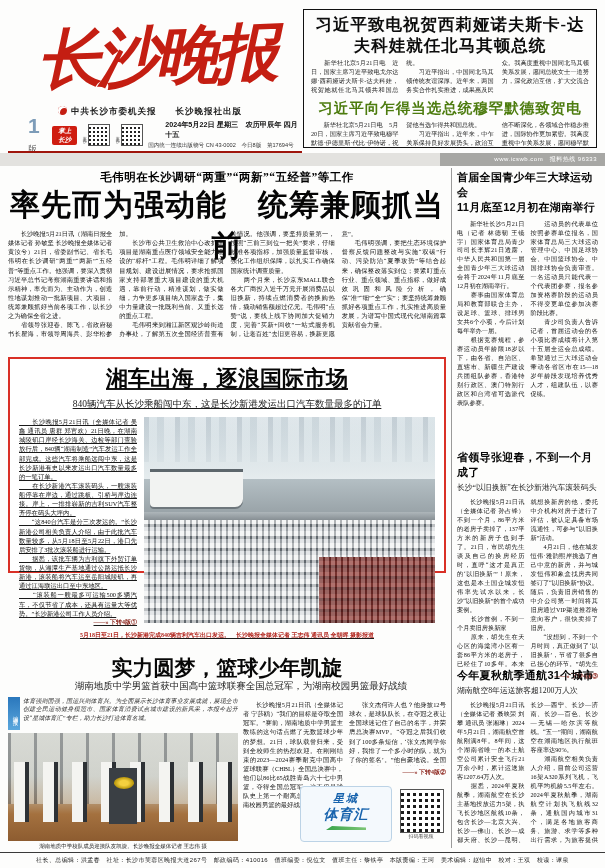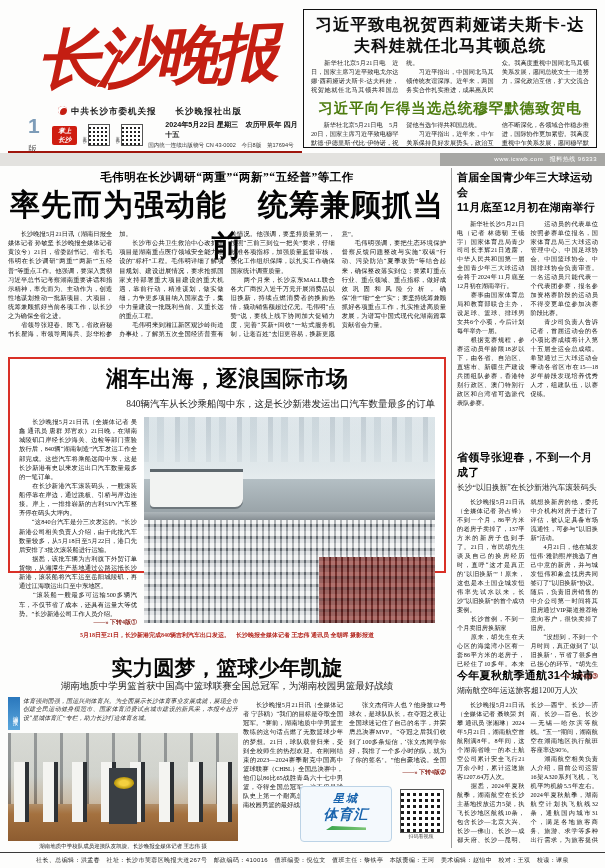--- a/index.html
+++ b/index.html
@@ -50,24 +50,24 @@
   
   .lead-kicker{left:8px;top:170px;width:438px;text-align:center;font-size:11.5px;
     font-weight:bold;color:#000;letter-spacing:.5px;}
   .lead-headline{left:8px;top:185px;width:438px;text-align:center;font-size:30px;
     font-weight:900;font-family:"Liberation Sans",sans-serif;letter-spacing:1px;color:#050505;}
   .body-text{font-size:6.3px;line-height:1.45;text-align:justify;white-space:pre-line;
     overflow:hidden;color:#111;}
   .lead-body{left:8px;top:229px;width:438px;height:123px;column-count:4;column-gap:7px;}
   
   .feature-box{left:8px;top:357px;width:438px;height:216px;border:2.5px solid #d93026;
-    box-sizing:border-box;padding:5px 9px;background:#fff;}
+    box-sizing:border-box;padding:5px 9px;background:#fff;text-decoration:underline;}
   .f-title{text-align:center;font-size:22px;font-weight:900;
     font-family:"Liberation Sans",sans-serif;color:#080808;}
-  .f-sub{text-align:right;font-size:9.5px;margin-top:4px;color:#222;}
+  .f-sub{text-align:center;font-size:9.5px;margin-top:4px;color:#222;}
   .f-row{display:flex;gap:7px;margin-top:6px;}
   .f-leftcol{width:118px;display:flex;flex-direction:column;}
   .f-body{flex:1;height:196px;}
   .continuation{font-size:6px;color:#8a2018;text-align:right;font-weight:bold;}
   .f-photo{position:relative;flex:1;height:206px;overflow:hidden;
     background:linear-gradient(#e3eaee 0%,#ccd7dc 16%,#b4bfc4 30%,#9aa4a9 46%,#8d9499 100%);}
   .ph-skyline{position:absolute;left:0;top:0;width:100%;height:22%;
     background:repeating-linear-gradient(90deg,rgba(110,130,145,.45) 0 5px,rgba(190,205,212,.4) 5px 13px,rgba(140,160,172,.45) 13px 20px,rgba(205,215,220,.4) 20px 31px);
     opacity:.8;}
   .ph-haze{position:absolute;left:0;top:0;width:100%;height:30%;
@@ -81,21 +81,21 @@
       repeating-linear-gradient(90deg,rgba(255,255,255,.55) 0 4px,rgba(70,76,82,.35) 4px 6px),
       repeating-linear-gradient(0deg,#6e757b 0 3px,#e9ebec 3px 8px,#c3c8cc 8px 12px);}
   .ph-redcars{position:absolute;right:0;bottom:0;width:40%;height:32%;
     background:
       repeating-linear-gradient(90deg,rgba(255,255,255,.25) 0 4px,rgba(60,20,20,.35) 4px 6px),
       repeating-linear-gradient(0deg,#5d2422 0 3px,#96423c 3px 7px,#7a302c 7px 11px);}
   .f-caption{margin-top:4px;text-align:center;font-size:6px;color:#b3261e;font-weight:bold;}
   
   .bb-headline{left:8px;top:654px;width:438px;text-align:center;font-size:21px;
     font-weight:900;font-family:"Liberation Sans",sans-serif;color:#070707;}
-  .bb-sub{left:8px;top:680px;width:438px;text-align:center;font-size:9.5px;color:#222;}
+  .bb-sub{left:22px;top:680px;width:438px;text-align:center;font-size:9.5px;color:#222;}
   .bb-note{left:8px;top:697px;width:230px;height:33px;display:flex;gap:3px;}
   .bb-note-tab{width:12px;background:linear-gradient(#2a77bc,#5aa7dd);color:#fff;
     writing-mode:vertical-rl;font-size:5.5px;letter-spacing:2px;text-align:center;
     font-family:"Liberation Sans",sans-serif;}
   .bb-note-text{flex:1;font-size:6px;line-height:1.4;text-align:justify;color:#333;
     font-style:italic;overflow:hidden;}
   .bb-photo{left:8px;top:733px;width:230px;height:108px;overflow:hidden;
     background:linear-gradient(#d2d4cf 0%,#c3c5bf 40%,#b79a78 62%,#a4713f 75%,#8d5c30 100%);}
   .bbp-frames{position:absolute;left:0;top:0;width:100%;height:66%;
     background:repeating-linear-gradient(90deg,rgba(90,95,100,.5) 0 3px,rgba(222,224,218,.5) 3px 26px);}

